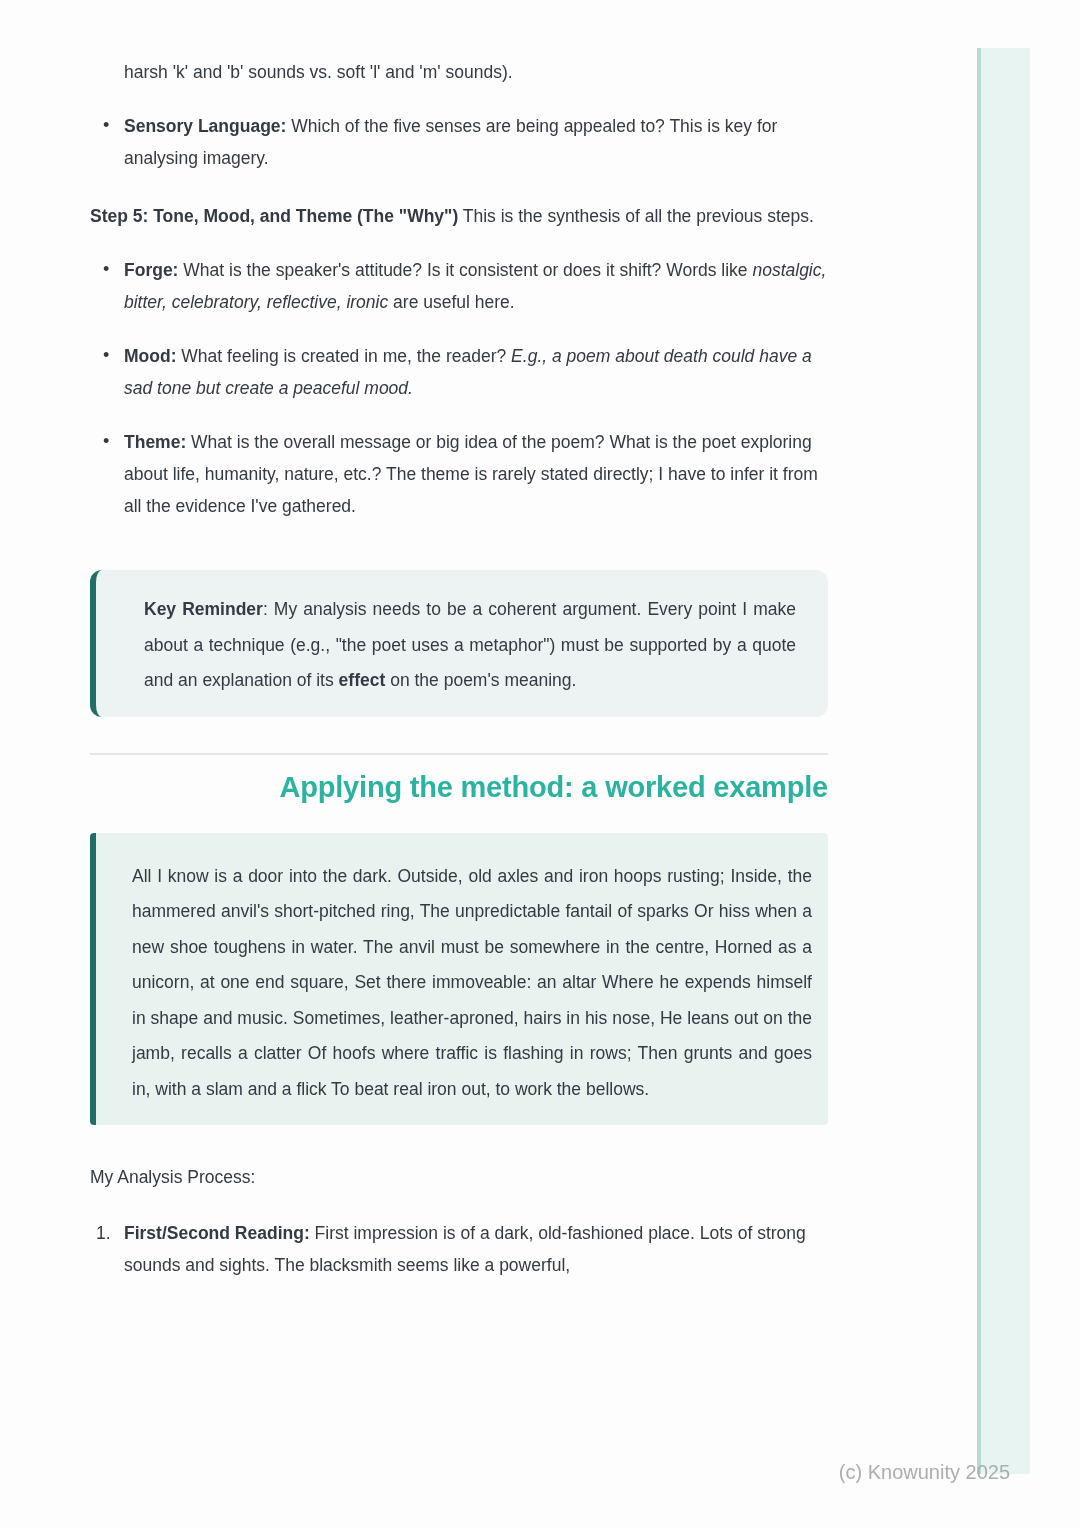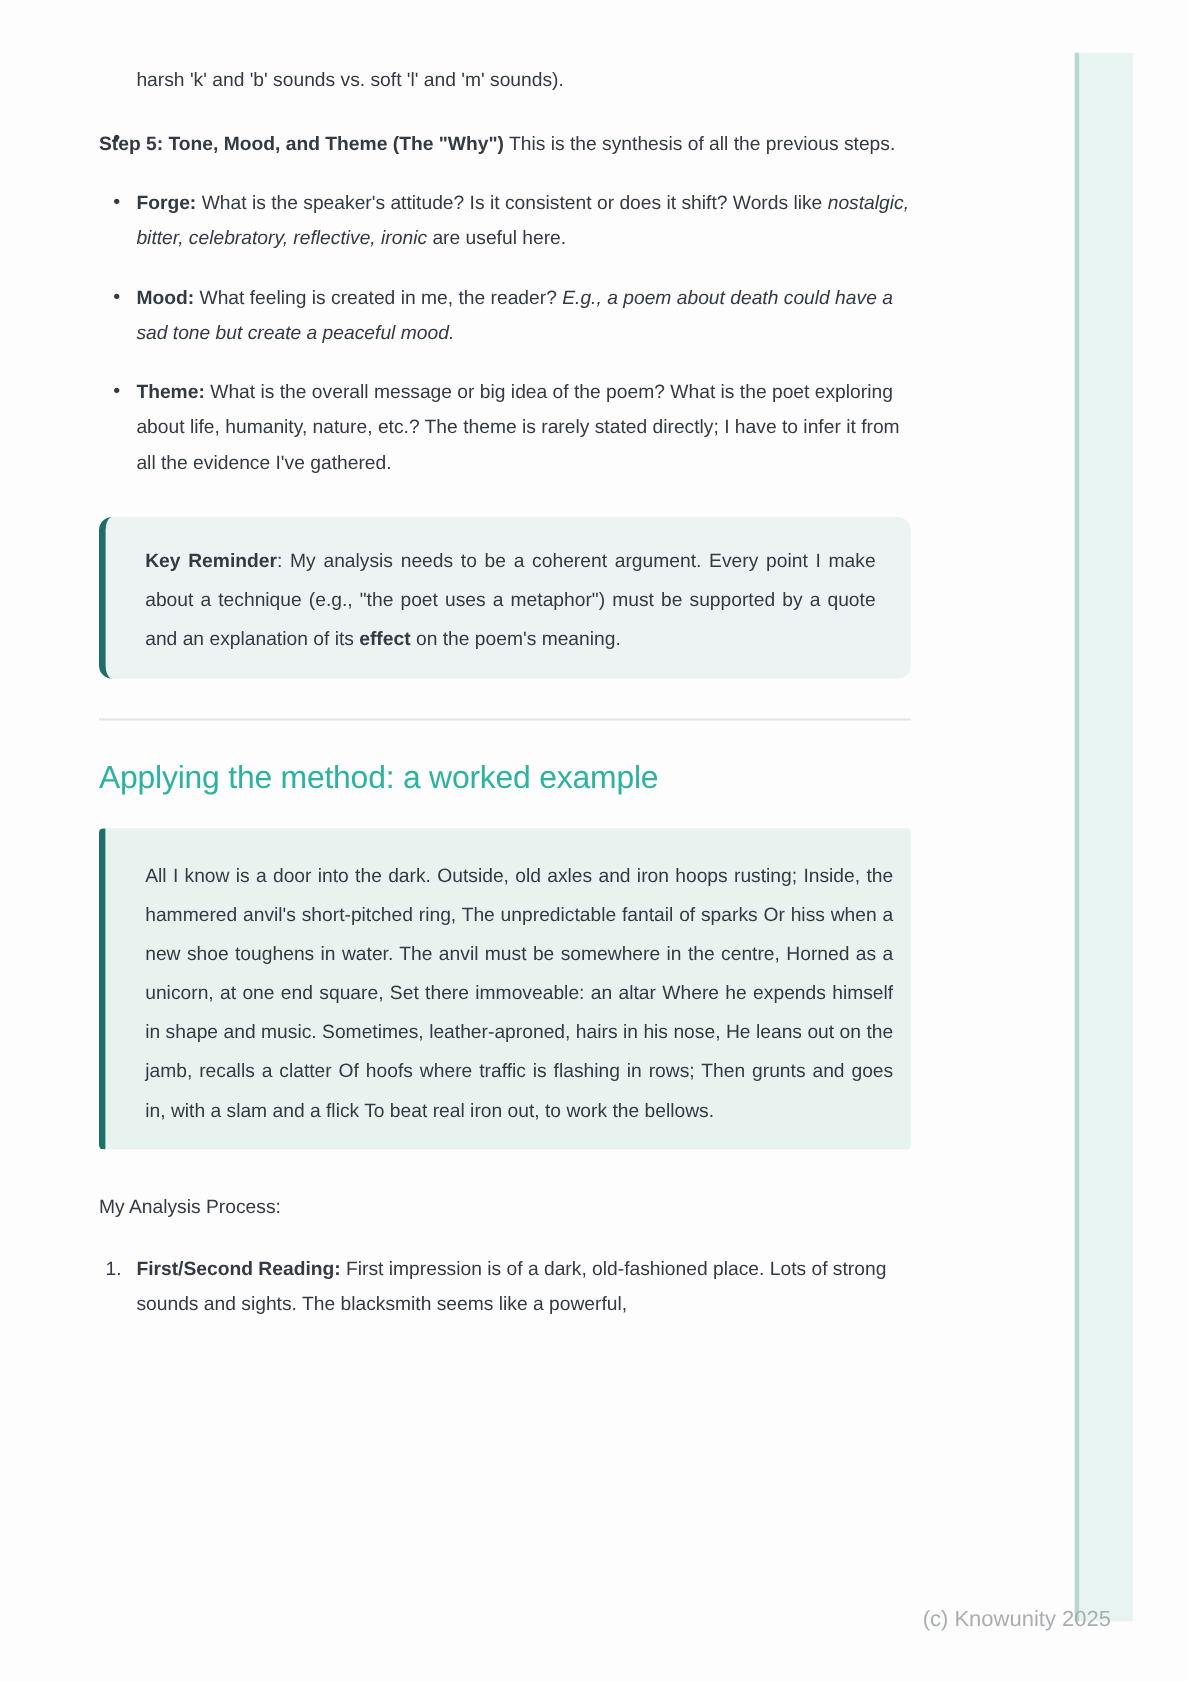--- a/index.html
+++ b/index.html
@@ -45,40 +45,41 @@
   .bullet-dot{
     position:absolute;
     left:13px;
     top:-1px;
     font-size:18px;
   }
   .para{
     margin-top:26px;
   }
   .callout{
-    margin-top:34px;
+    margin-top:48px;
     background:var(--callout-bg);
     border-left:6px solid var(--border-teal);
     border-radius:12px;
-    padding:22px 32px 18px 36px;
+    padding:22px 32px 18px 48px;
     text-align:justify;
     line-height:35.5px;
   }
   .divider{
     border:none;
     border-top:2px solid var(--divider-color);
     margin-top:36px;
   }
   h2.section-heading{
-    margin-top:34px;
+    margin-top:14px;
     font-size:29px;
     line-height:36px;
-    font-weight:400;
+    font-weight:700;
     color:var(--accent-teal);
     letter-spacing:-0.2px;
+    text-align:right;
   }
   .section-intro{
     margin-top:28px;
   }
   .quote-block{
     margin-top:28px;
     background:var(--quote-bg);
     border-left:6px solid var(--border-teal);
     border-radius:4px;
     padding:26px 16px 18px 36px;
@@ -125,20 +126,21 @@
 
 <div class="page-strip"></div>
 
 <div class="content">
 
   <p class="hanging">harsh 'k' and 'b' sounds vs. soft 'l' and 'm' sounds).</p>
 
   <ul class="bullet-list">
     <li class="bullet-item">
       <span class="bullet-dot">•</span>
+      <span><span class="b">Sensory Language:</span><span> Which of the five senses are being appealed to? This is key for analysing imagery.</span></span>
     </li>
   </ul>
 
   <p class="para"><span class="b">Step 5: Tone, Mood, and Theme (The "Why")</span><span> This is the synthesis of all the previous steps.</span></p>
 
   <ul class="bullet-list" style="margin-top:8px;">
     <li class="bullet-item">
       <span class="bullet-dot">•</span>
       <span><span class="b">Forge:</span><span> What is the speaker's attitude? Is it consistent or does it shift? Words like </span><span style="font-style: italic;">nostalgic, bitter, celebratory, reflective, ironic</span><span> are useful here.</span></span>
     </li>

